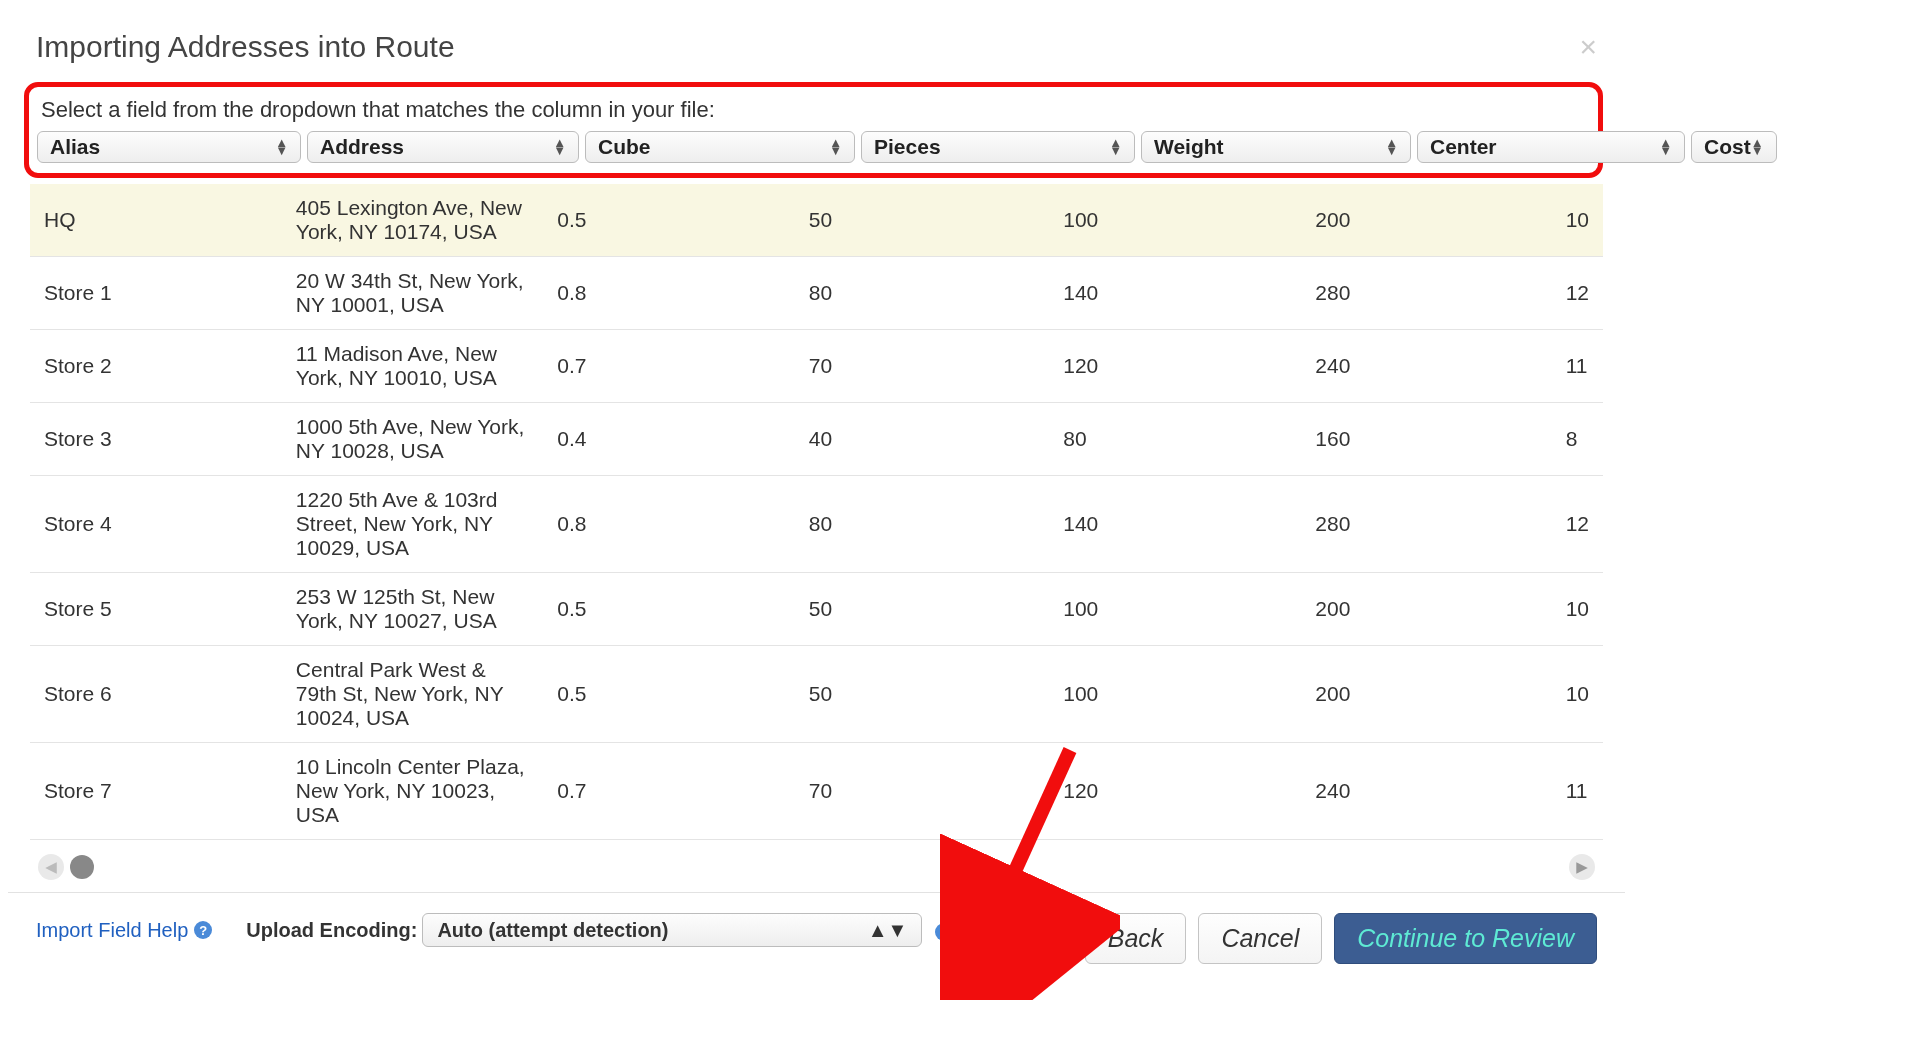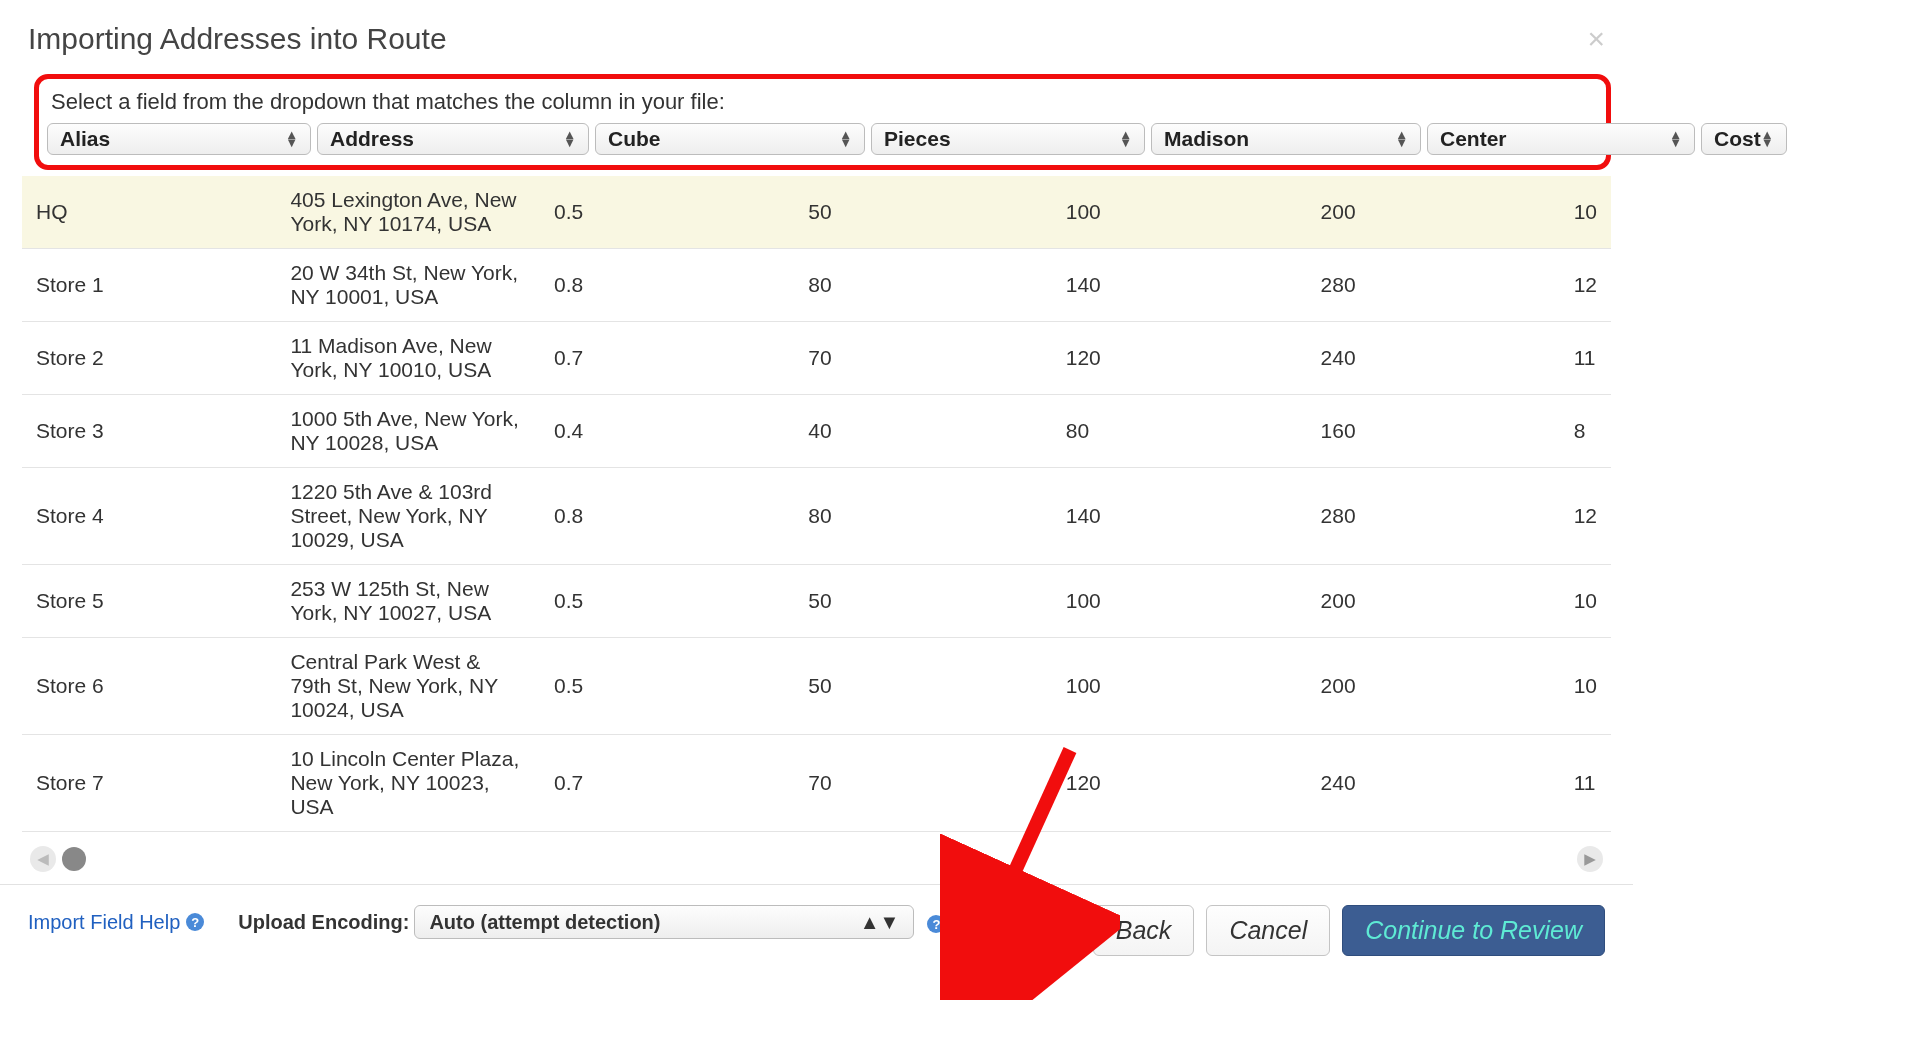--- a/index.html
+++ b/index.html
@@ -6,21 +6,21 @@
   html, body {
     margin: 0; padding: 0;
     font-family: "Helvetica Neue", Helvetica, Arial, sans-serif;
     color: #333;
     background: #fff;
     font-size: 18px;
   }
   .modal {
     width: 1633px;
     min-height: 1042px;
-    padding: 0;
+    padding: 8px;
   }
   .modal-header {
     padding: 22px 28px 18px 28px;
     display: flex;
     align-items: center;
     justify-content: space-between;
   }
   .modal-title {
     font-size: 30px;
     font-weight: 400;
@@ -28,21 +28,21 @@
     margin: 0;
   }
   .close-x {
     font-size: 30px;
     color: #ccc;
     cursor: pointer;
     line-height: 1;
   }
 
   .mapping-highlight {
-    margin: 0 22px 6px 34px;
+    margin: 0 22px 6px 16px;
     border: 5px solid #f10d0d;
     border-radius: 14px;
     padding: 10px 8px 10px 8px;
   }
   .mapping-prompt {
     font-size: 22px;
     color: #333;
     margin: 0 0 8px 4px;
   }
   .col-selects {
@@ -215,21 +215,21 @@
           </span>
         </div>
         <div class="col-select" data-colidx="3">
           <span>Pieces</span>
           <span class="sorter">
             <span>▲</span>
             <span>▼</span>
           </span>
         </div>
         <div class="col-select" data-colidx="4">
-          <span>Madison</span>
+          <span>Weight</span>
           <span class="sorter">
             <span>▲</span>
             <span>▼</span>
           </span>
         </div>
         <div class="col-select" data-colidx="5">
           <span>Center</span>
           <span class="sorter">
             <span>▲</span>
             <span>▼</span>

